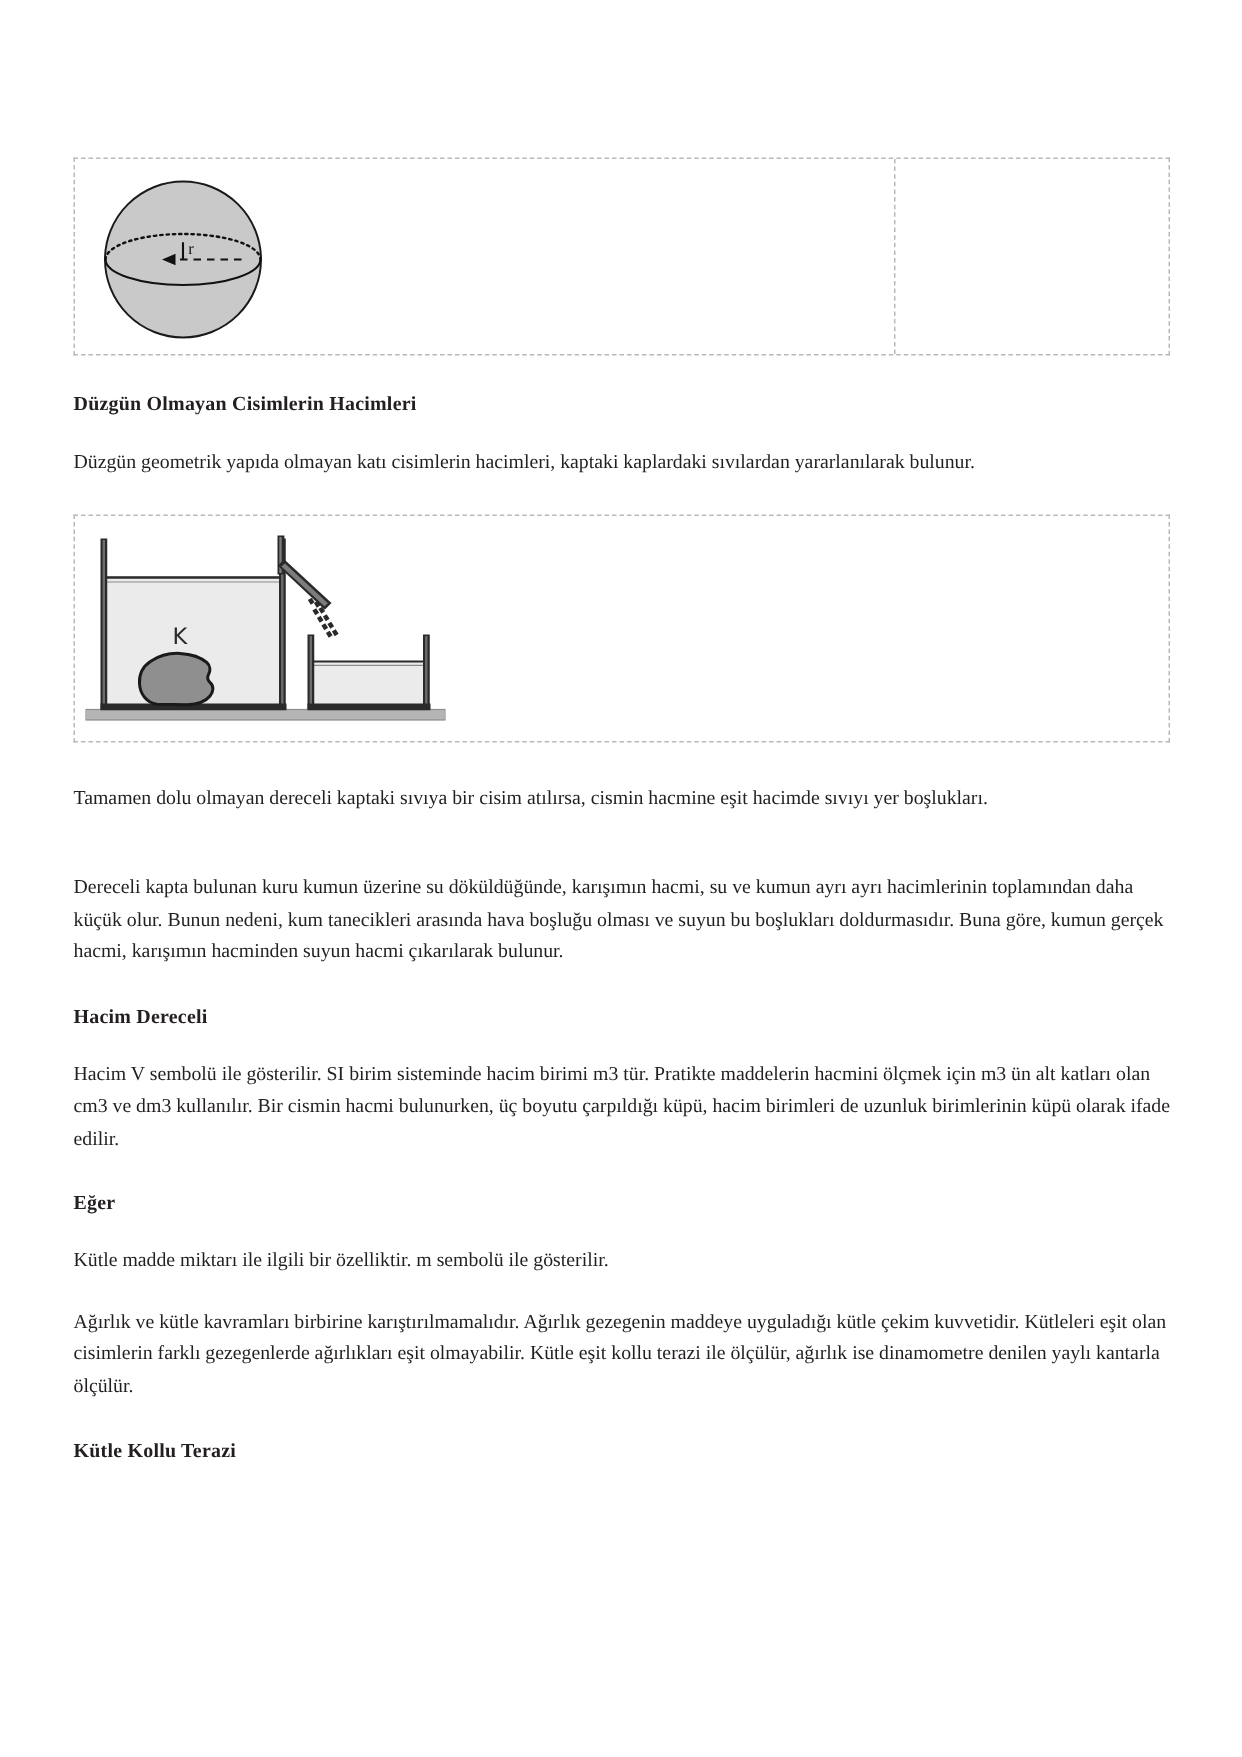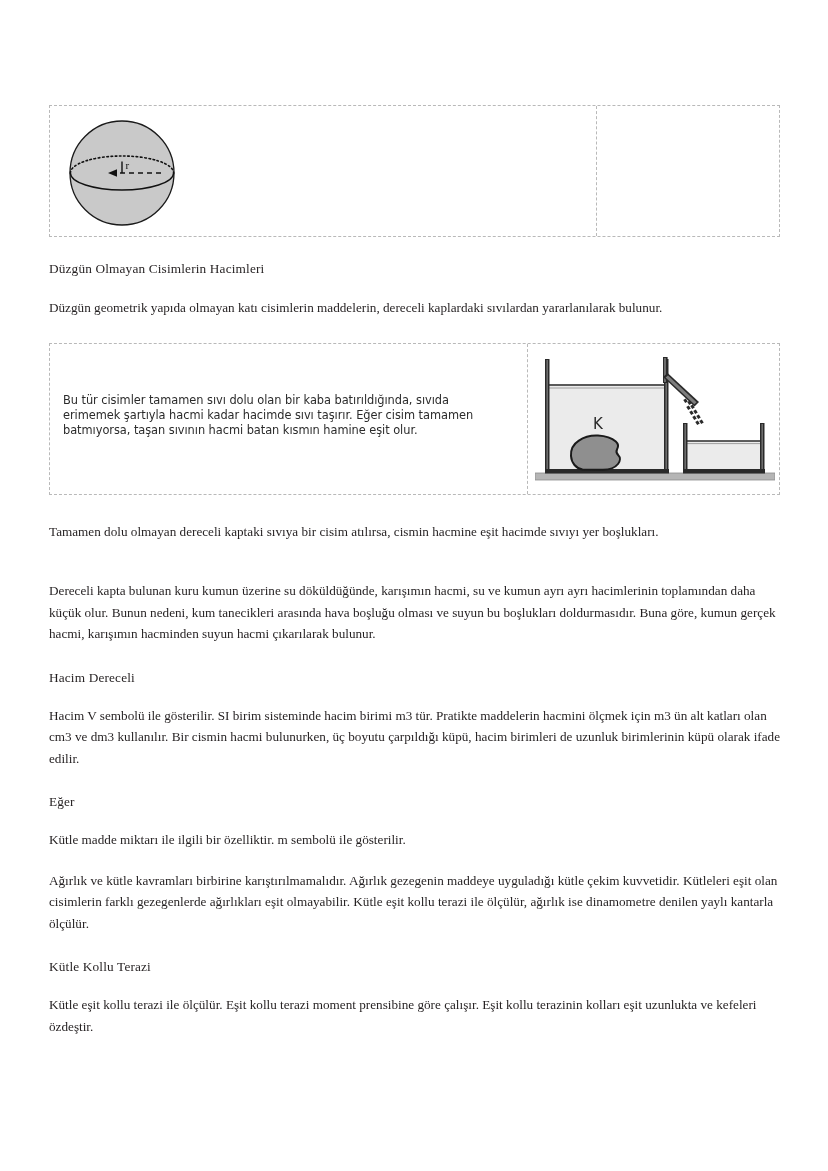--- a/index.html
+++ b/index.html
@@ -81,21 +81,21 @@
     position: absolute;
     left: 7px;
     top: 11px;
     width: 240px;
     height: 130px;
   }
 
   
   h2.sec-heading {
     font-family: "Liberation Serif", "DejaVu Serif", serif;
-    font-weight: normal;
+    font-weight: bold;
     font-size: 13.3px;
     line-height: 17px;
     margin: 0;
     color: #231f20;
     letter-spacing: 0.15px;
   }
   p.body-text {
     font-family: "Liberation Serif", "DejaVu Serif", serif;
     font-size: 13.2px;
     line-height: 21.5px;
@@ -138,28 +138,25 @@
       </div>
       <div class="fig-cell" id="fig-cell-empty">
         <span></span>
       </div>
     </div>
 
     <div class="sp-a"></div>
 
     <h2 class="sec-heading">Düzgün Olmayan Cisimlerin Hacimleri</h2>
     <div class="sp-b"></div>
-    <p class="body-text">Düzgün geometrik yapıda olmayan katı cisimlerin maddelerin, dereceli kaplardaki sıvılardan yararlanılarak bulunur.</p>
+    <p class="body-text">Düzgün geometrik yapıda olmayan katı cisimlerin hacimleri, kaptaki kaplardaki sıvılardan yararlanılarak bulunur.</p>
 
     <div class="sp-c"></div>
 
     <div class="fig-table" id="fig-table-overflow">
-      <div class="fig-cell divided" id="fig-cell-note">
-        <div class="note-text">Bu tür cisimler tamamen sıvı dolu olan bir kaba batırıldığında, sıvıda erimemek şartıyla hacmi kadar hacimde sıvı taşırır. Eğer cisim tamamen batmıyorsa, taşan sıvının hacmi batan kısmın hamine eşit olur.</div>
-      </div>
       <div class="fig-cell" id="fig-cell-beaker">
         <div class="beaker-wrap">
           <svg width="240" height="130" viewBox="0 0 240 130">
 
             <rect x="0" y="118" width="240" height="7" fill="#b5b5b5" stroke="#8d8d8d" stroke-width="0.8"></rect>
 
             <rect x="14" y="29" width="116" height="89" fill="#ebebeb"></rect>
 
             <line x1="14" y1="30" x2="130" y2="30" stroke="#2a2a2a" stroke-width="1.6"></line>
             <line x1="14" y1="33" x2="130" y2="33" stroke="#8a8a8a" stroke-width="0.8"></line>
@@ -242,16 +239,15 @@
     <h2 class="sec-heading">Eğer</h2>
     <div class="sp-g"></div>
     <p class="body-text">Kütle madde miktarı ile ilgili bir özelliktir. m sembolü ile gösterilir.</p>
     <div class="sp-e"></div>
     <p class="body-text">Ağırlık ve kütle kavramları birbirine karıştırılmamalıdır. Ağırlık gezegenin maddeye uyguladığı kütle çekim kuvvetidir. Kütleleri eşit olan cisimlerin farklı gezegenlerde ağırlıkları eşit olmayabilir. Kütle eşit kollu terazi ile ölçülür, ağırlık ise dinamometre denilen yaylı kantarla ölçülür.</p>
 
     <div class="sp-f"></div>
 
     <h2 class="sec-heading">Kütle Kollu Terazi</h2>
     <div class="sp-g"></div>
-    <p class="body-text">Kütle eşit kollu terazi ile ölçülür. Eşit kollu terazi moment prensibine göre çalışır. Eşit kollu terazinin kolları eşit uzunlukta ve kefeleri özdeştir.</p>
 
   </div>
 </div>
 
 </body></html>

